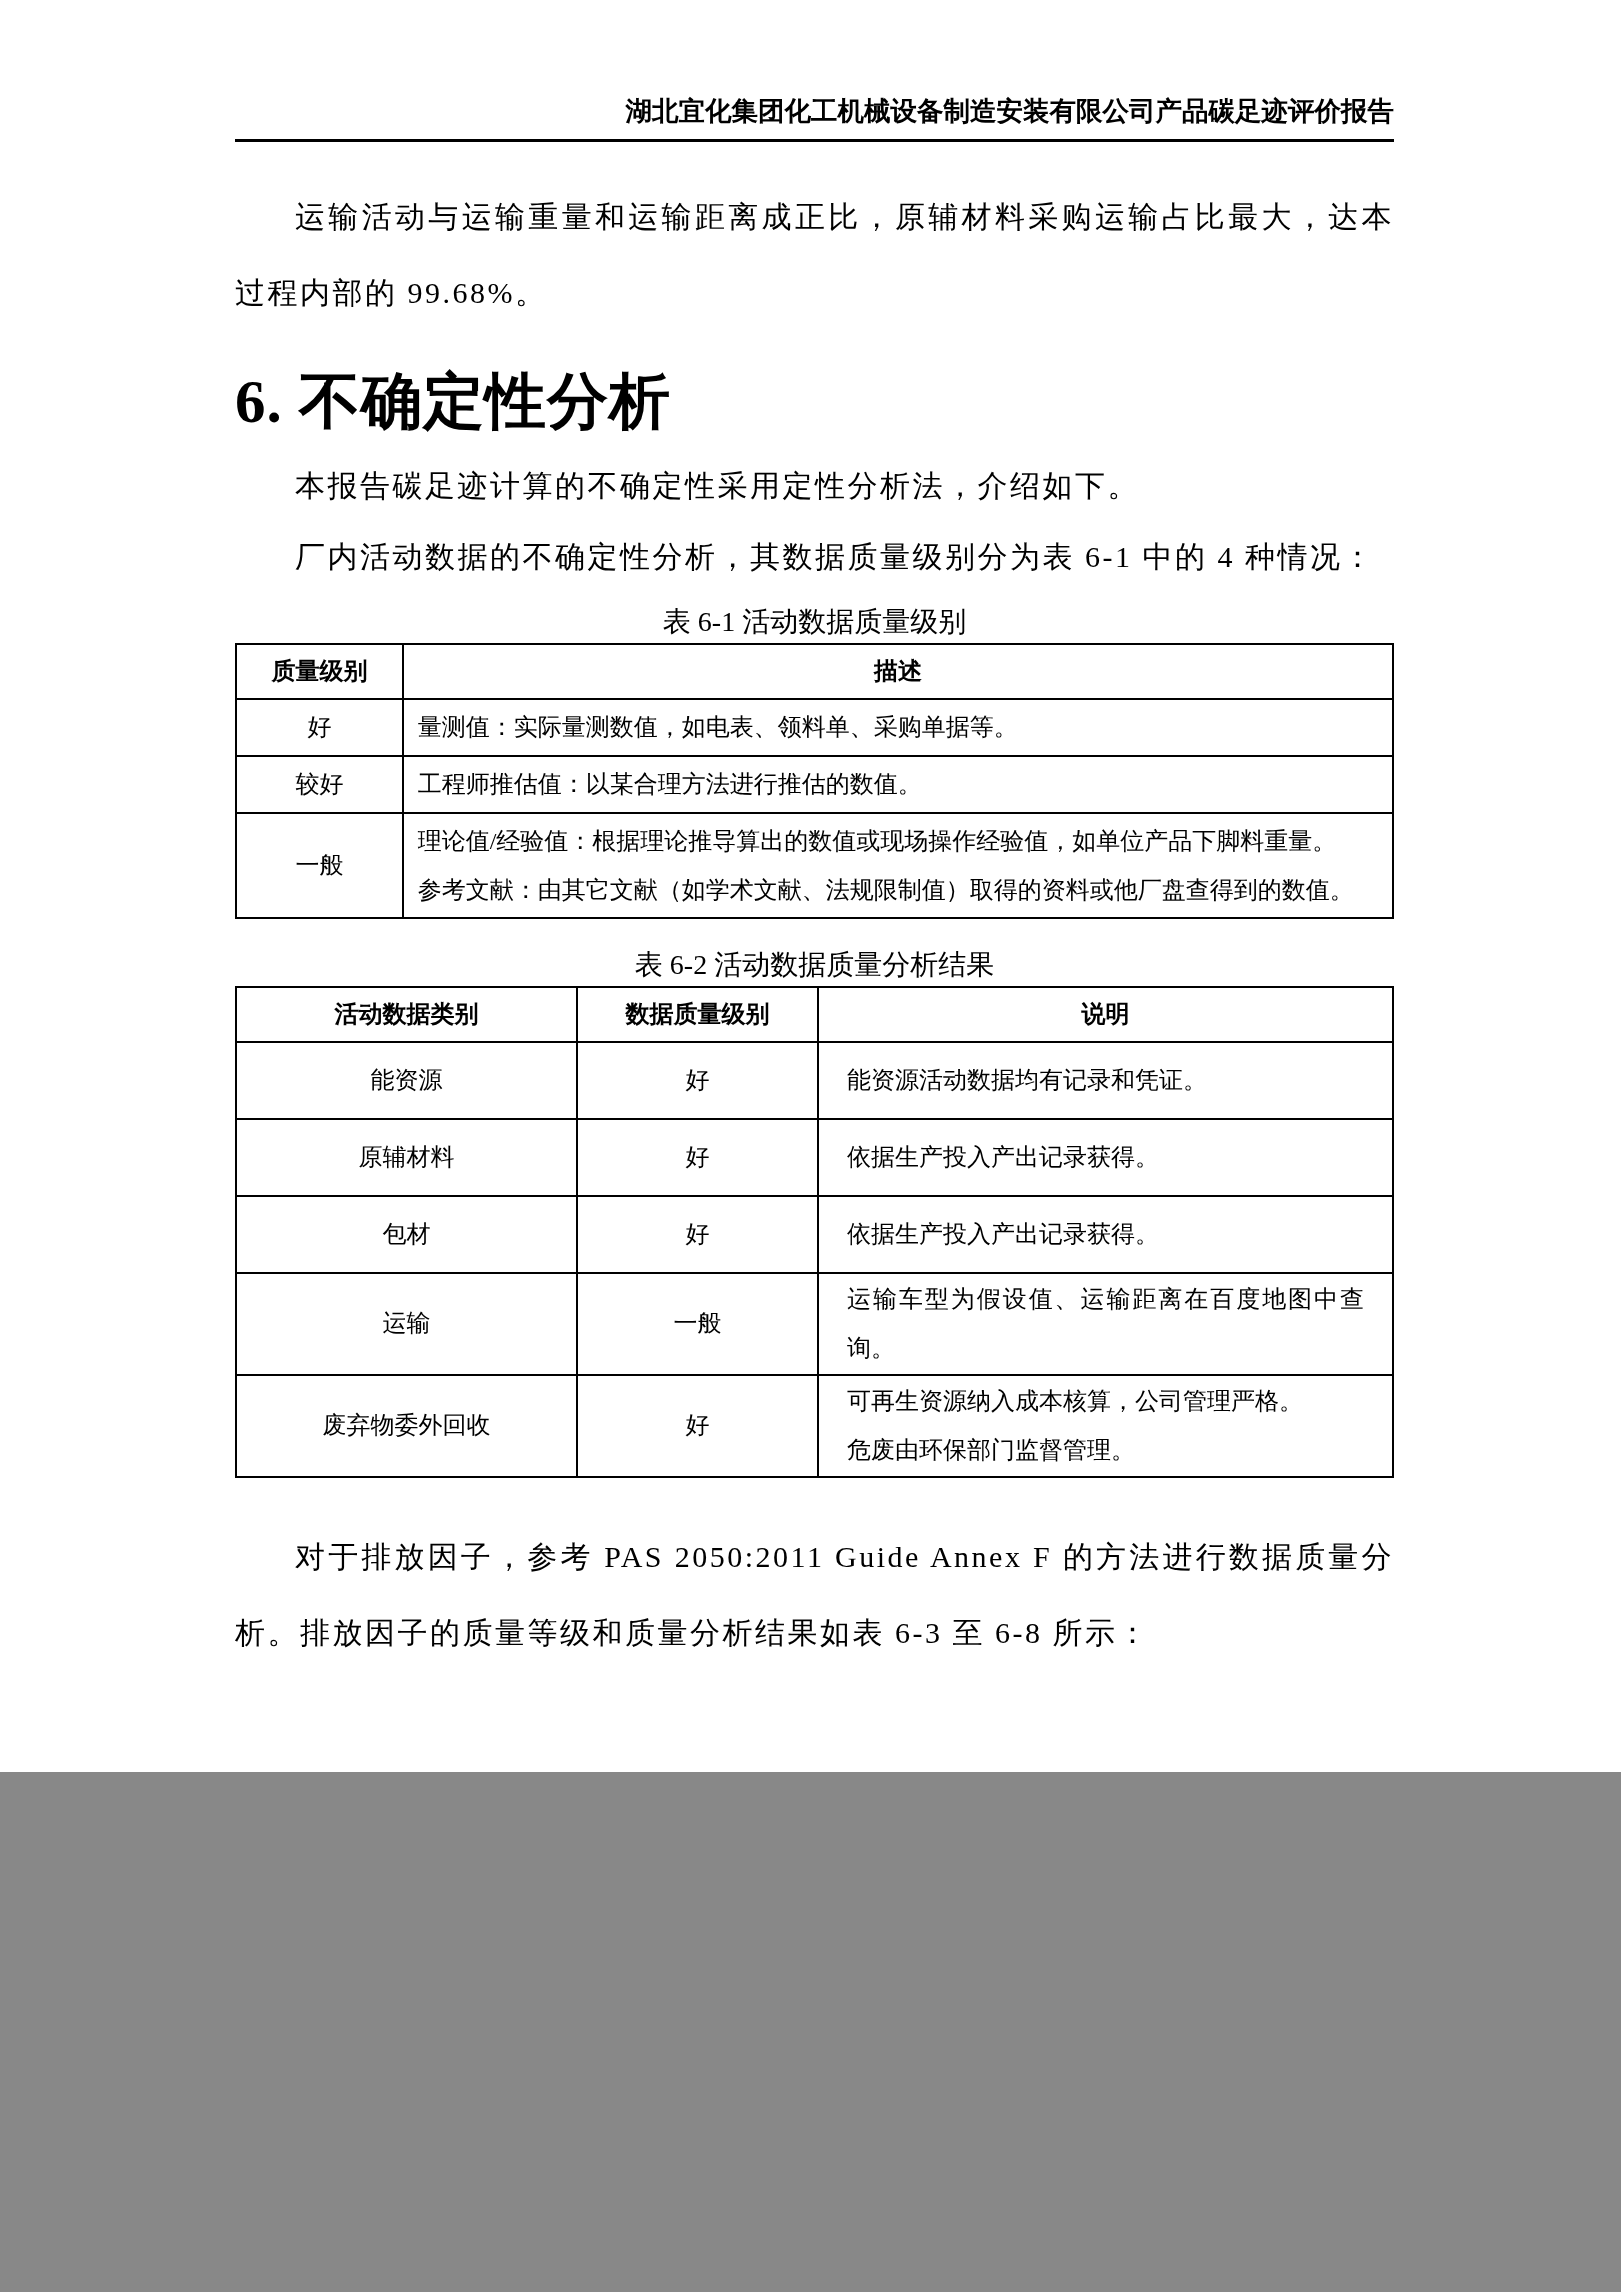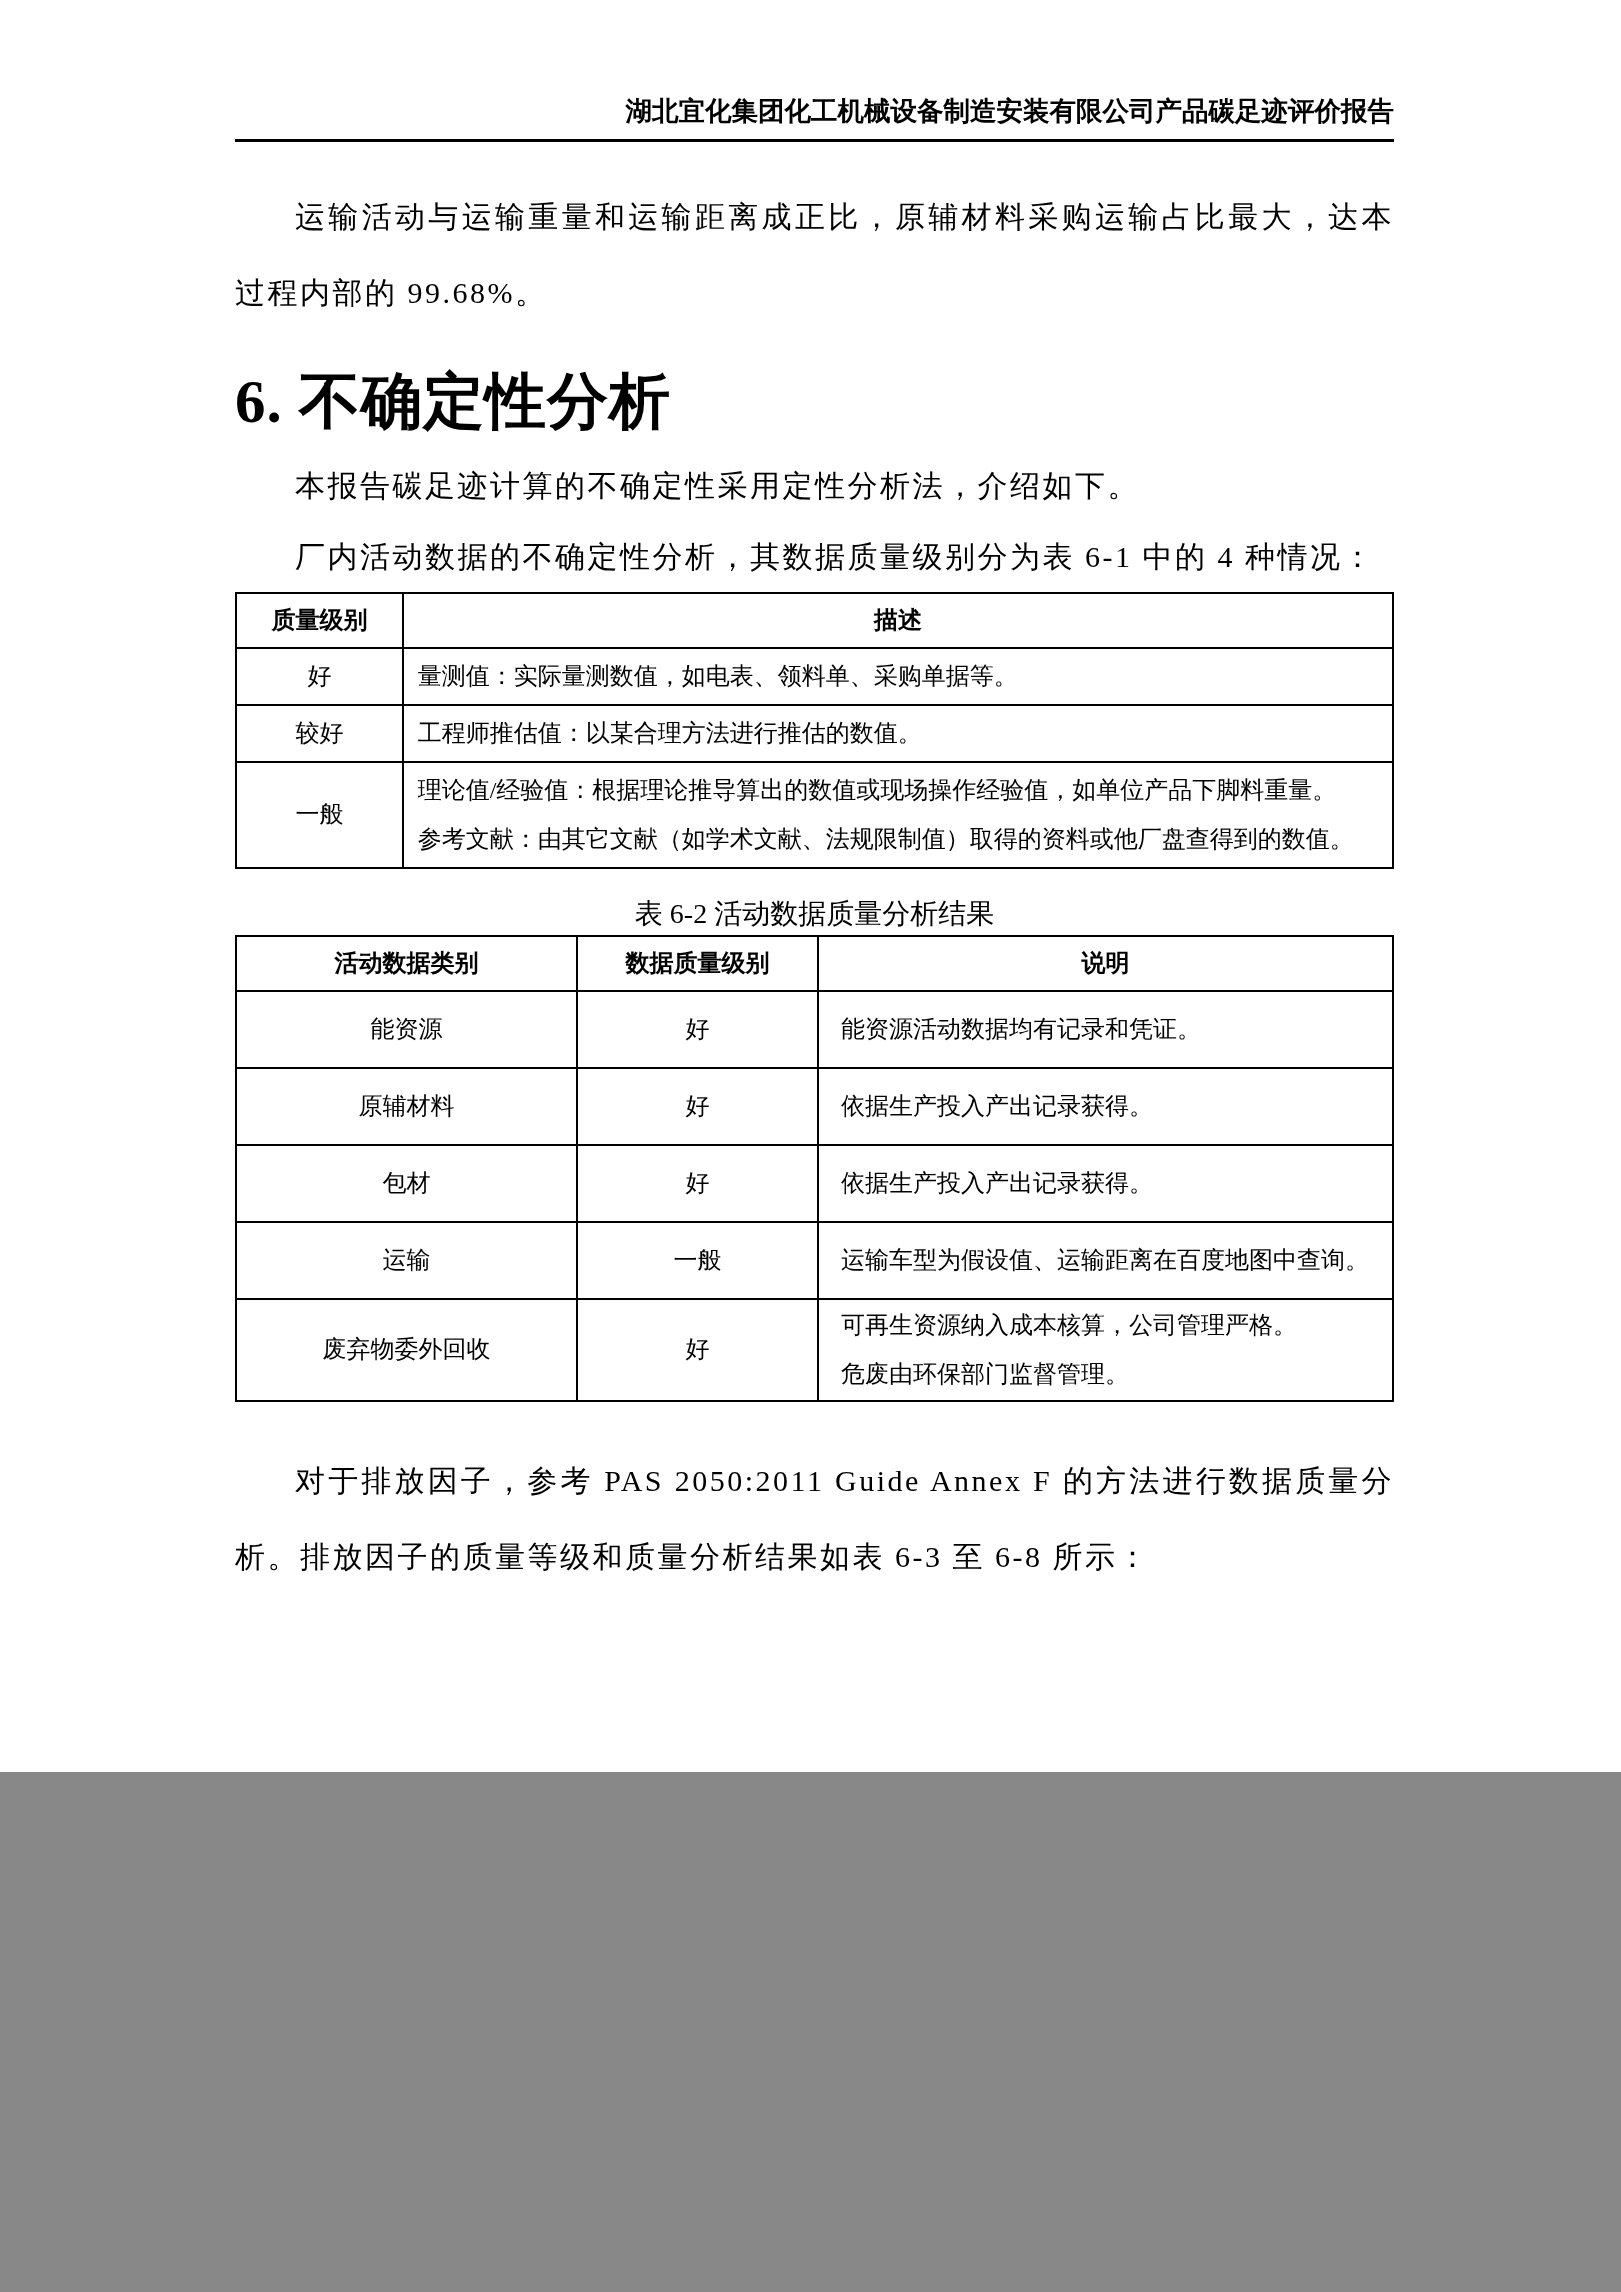--- a/index.html
+++ b/index.html
@@ -62,21 +62,21 @@
     font-weight:bold;
     text-align:center;
     line-height:45px;
     padding:3.9px 0;
   }
   .t1 td.c{text-align:center;line-height:47px;padding:1px 0;}
   .t1 td.d{text-align:justify;padding:2.9px 13.7px;}
   .t1 td.d div{line-height:49px;}
   .t2 th{line-height:49px;padding:7.8px 0;border-radius:9px;}
   .t2 td.c{text-align:center;line-height:47px;padding:14px 0;}
-  .t2 td.d{text-align:justify;padding:1px 22px;margin-top:28px;}
+  .t2 td.d{text-align:justify;padding:1px 28px;margin-top:28px;}
   .t2 td.d div{line-height:49px;}
   .p4{margin-top:45px;line-height:71px;}
   .cap2{margin-top:23.5px;}
   .p5{margin-top:41px;}
   .page-number{
     position:absolute;
     top:2103px;left:0;width:100%;
     text-align:center;
     font-family:"Liberation Sans","DejaVu Sans",sans-serif;
     font-size:26.5px;
@@ -92,20 +92,21 @@
     <div class="header-title">湖北宜化集团化工机械设备制造安装有限公司产品碳足迹评价报告</div>
     <hr class="header-rule">
 
     <p class="para p1 indent">运输活动与运输重量和运输距离成正比，原辅材料采购运输占比最大，达本过程内部的 99.68%。</p>
 
     <h1 class="h1">6. 不确定性分析</h1>
 
     <p class="para p2 indent">本报告碳足迹计算的不确定性采用定性分析法，介绍如下。</p>
     <p class="para p3 indent">厂内活动数据的不确定性分析，其数据质量级别分为表 6-1 中的 4 种情况：</p>
 
+    <div class="caption">表 6-1 活动数据质量级别</div>
 
     <table class="t t1">
       <colgroup>
           <col style="width:167px">
           <col>
         </colgroup>
       <tbody>
           <tr>
         <th>质量级别</th>
         <th>描述</th>

